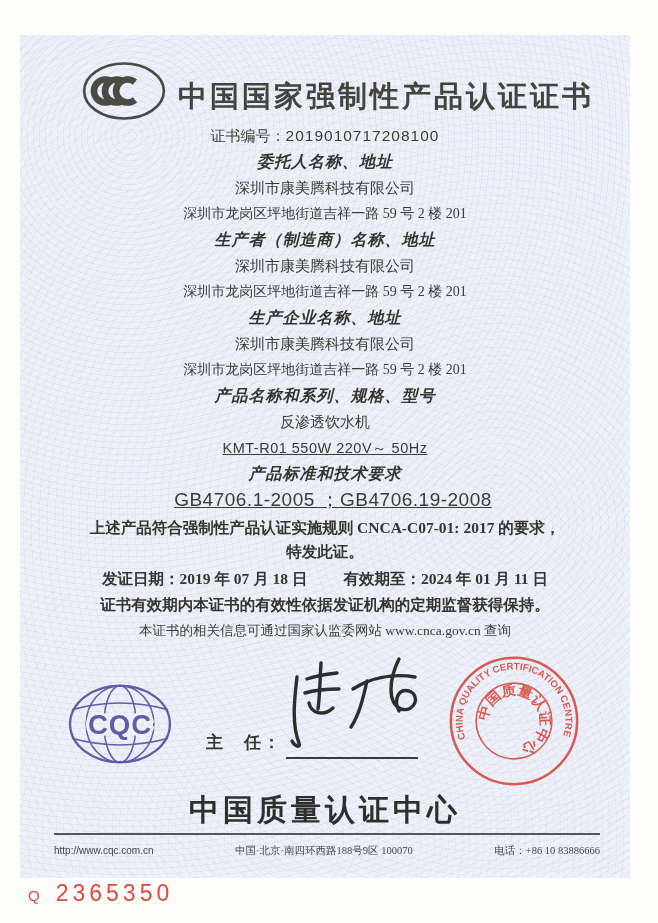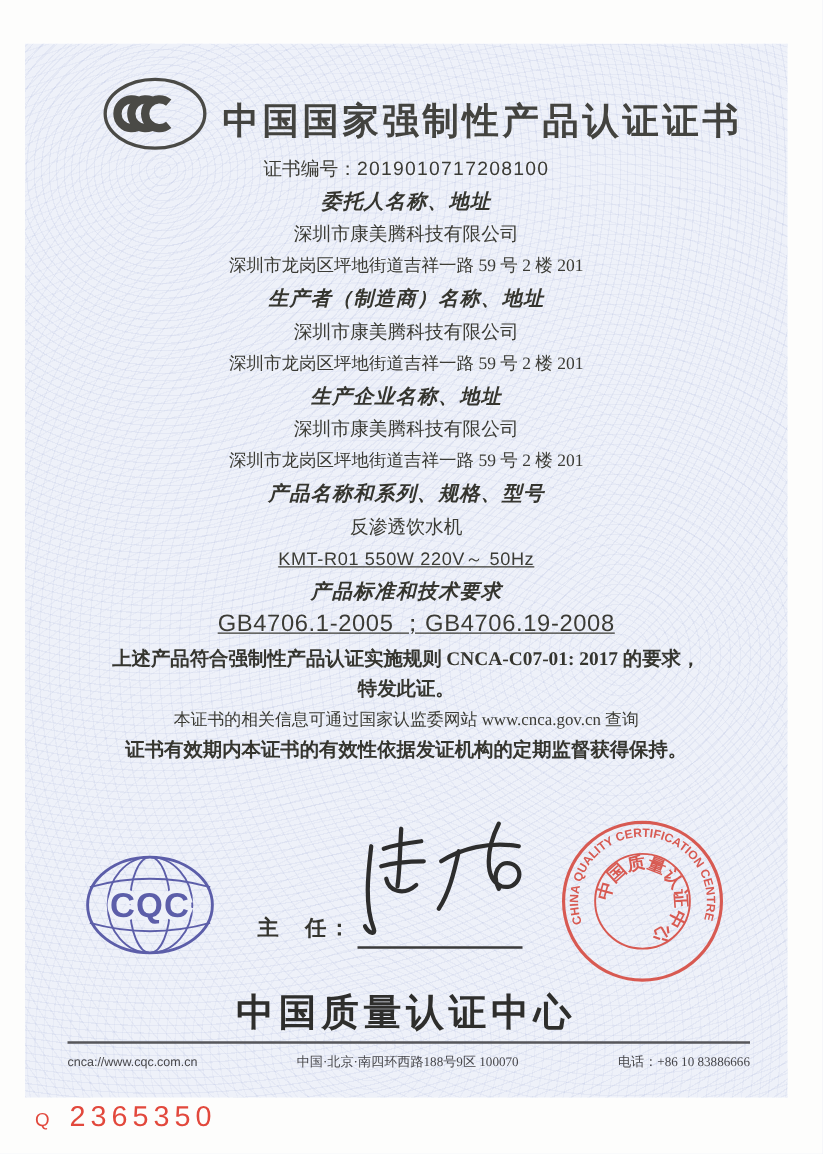--- a/index.html
+++ b/index.html
@@ -92,23 +92,24 @@
     <div class="row head">产品名称和系列、规格、型号</div>
     <div class="row">反渗透饮水机</div>
     <div class="row ascii">KMT-R01 550W 220V～ 50Hz</div>
 
     <div class="row head">产品标准和技术要求</div>
     <div class="row ascii" style="font-size:19px;margin-left:16px;">GB4706.1-2005 ；GB4706.19-2008</div>
 
     <div class="row bold" style="margin-top:2px;">上述产品符合强制性产品认证实施规则 CNCA-C07-01: 2017 的要求，</div>
     <div class="row bold" style="height:22px;line-height:22px;">特发此证。</div>
 
+    <div class="row bold" style="margin-top:3px;"><span>发证日期：</span><span>2019 年 07 月 18 日</span><span class="dates-gap"></span><span>有效期至：</span><span>2024 年 01 月 11 日</span></div>
 
+    <div class="row bold">证书有效期内本证书的有效性依据发证机构的定期监督获得保持。</div>
     <div class="row small">本证书的相关信息可通过国家认监委网站 www.cnca.gov.cn 查询</div>
-    <div class="row bold">证书有效期内本证书的有效性依据发证机构的定期监督获得保持。</div>
   </div>
 
   <svg class="cqc-logo" viewBox="0 0 120 92">
     <ellipse cx="60" cy="46" rx="56" ry="43" fill="none" stroke="#5c5ea9" stroke-width="2.6"></ellipse>
     <ellipse cx="60" cy="46" rx="38" ry="43" fill="none" stroke="#5c5ea9" stroke-width="1.7"></ellipse>
     <ellipse cx="60" cy="46" rx="18" ry="43" fill="none" stroke="#5c5ea9" stroke-width="1.7"></ellipse>
     <path d="M 6,30 Q 60,15 114,30" fill="none" stroke="#5c5ea9" stroke-width="1.7"></path>
     <path d="M 6,62 Q 60,77 114,62" fill="none" stroke="#5c5ea9" stroke-width="1.7"></path>
     <text x="60" y="57" text-anchor="middle" font-family="Liberation Sans, DejaVu Sans, sans-serif" font-size="31" font-weight="bold" letter-spacing="1" fill="#5c5ea9" stroke="#eef1f9" stroke-width="7" paint-order="stroke">CQC</text>
   </svg>
@@ -139,21 +140,21 @@
       <textPath href="#stamp-latin-path" startOffset="0" textLength="200" lengthAdjust="spacingAndGlyphs">CHINA QUALITY CERTIFICATION CENTRE</textPath>
     </text>
     <text font-family="Liberation Serif, DejaVu Serif, serif" font-size="14" font-weight="bold" fill="#d6463b">
       <textPath href="#stamp-cn-path" startOffset="0" textLength="120" lengthAdjust="spacingAndGlyphs">中国质量认证中心</textPath>
     </text>
   </svg>
 
   <div class="footer-org">中国质量认证中心</div>
   <div class="footer-rule"></div>
   <div class="footer-row">
-    <span class="footer-url">cnca://www.cqc.com.cn</span>
+    <span class="footer-url">http://www.cqc.com.cn</span>
     <span class="footer-addr">中国·北京·南四环西路188号9区  100070</span>
     <span class="footer-phone">电话：+86 10 83886666</span>
   </div>
 </div>
 
 <div class="serial">
   <span class="q">Q</span>
   <span class="digits">2365350</span>
 </div>
 

